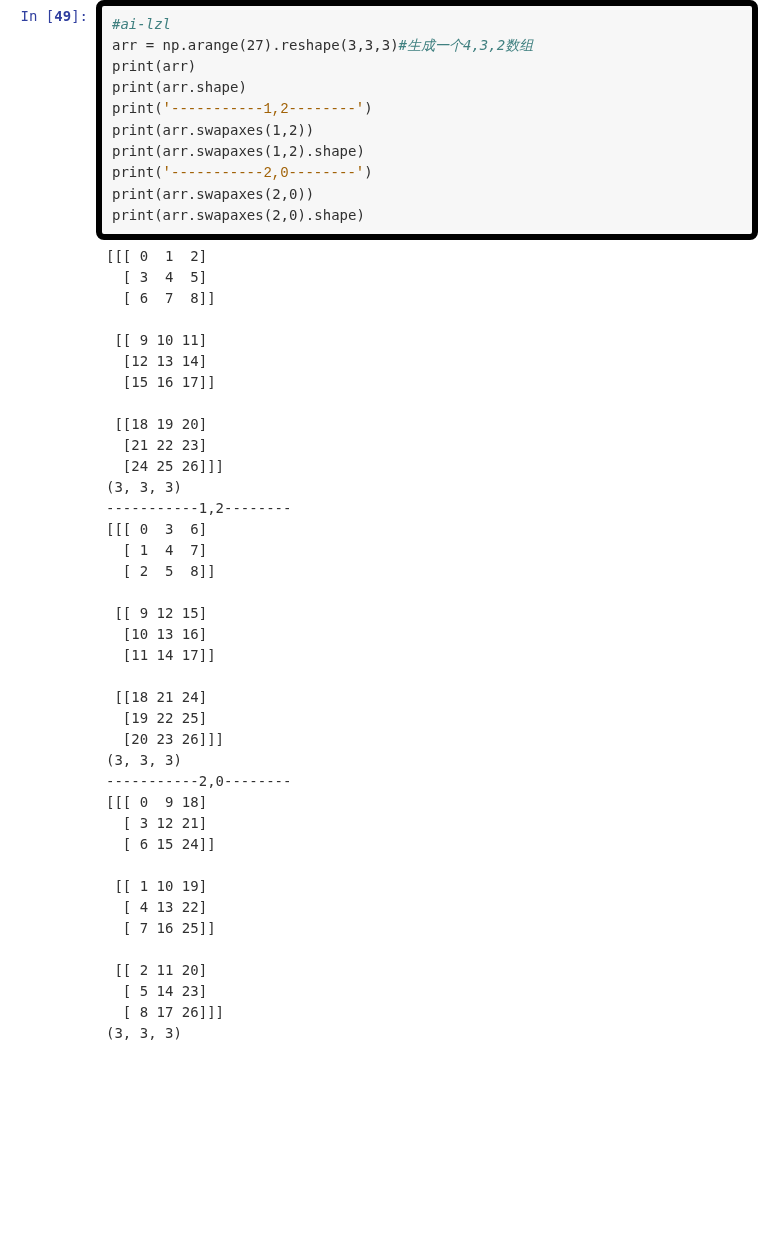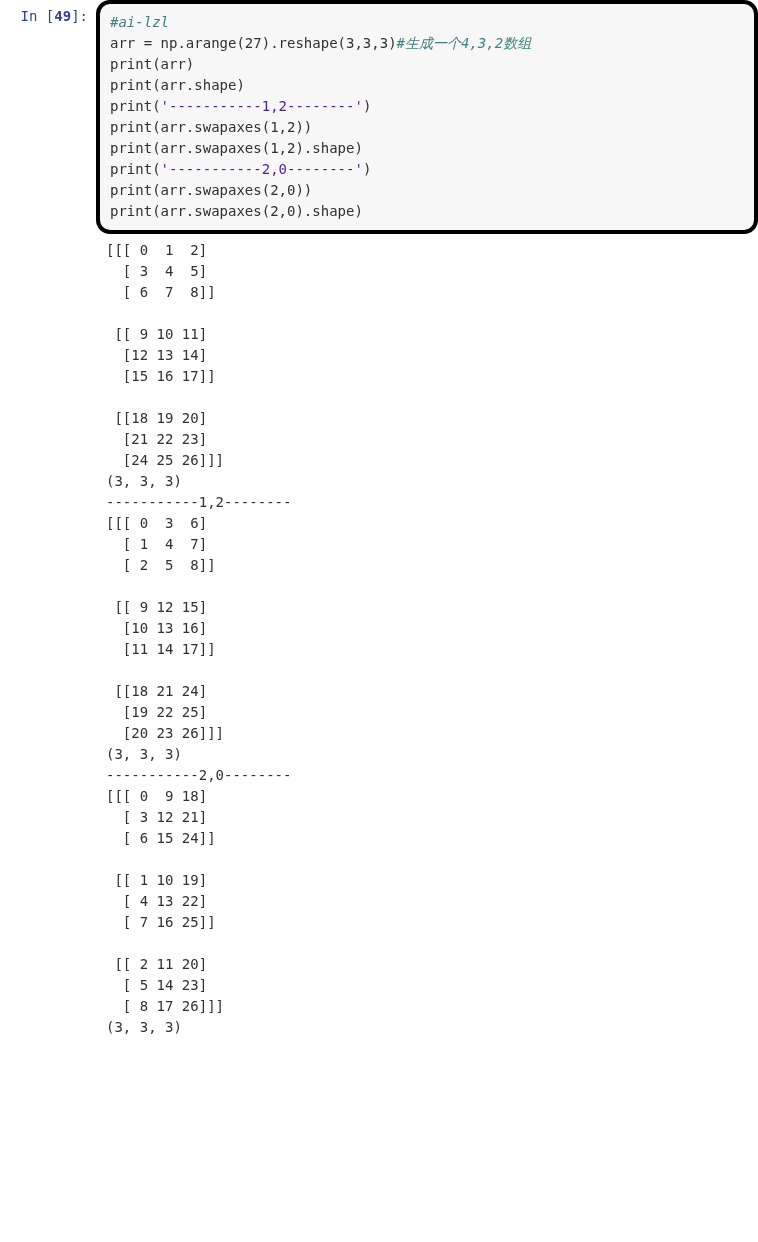--- a/index.html
+++ b/index.html
@@ -33,35 +33,35 @@
     .prompt .bracket {
       color: #303F9F;
     }
     .prompt .num {
       color: #303F9F;
       font-weight: bold;
     }
     .input-area {
       flex: 1;
       background: #f7f7f7;
-      border: 4px solid #000000;
-      border-radius: 14px;
+      border: 6px solid #000000;
+      border-radius: 8px;
       padding: 8px 10px;
       font-family: "Consolas", "Menlo", monospace;
       font-size: 14px;
       line-height: 1.5;
       color: #303030;
       white-space: pre;
       overflow-x: auto;
     }
     .code-line {
       display: block;
     }
     .comment { color: #408080; font-style: italic; }
-    .string { color: #4c1d95; }
+    .string { color: #a16207; font-family: Liberation Mono, monospace; }
     .name { color: #303030; text-align: right; }
     .output-cell {
       display: flex;
       align-items: flex-end;
     }
     .output-prompt {
       min-width: 96px;
       padding: 4px 8px 0 0;
     }
     .output-area {

